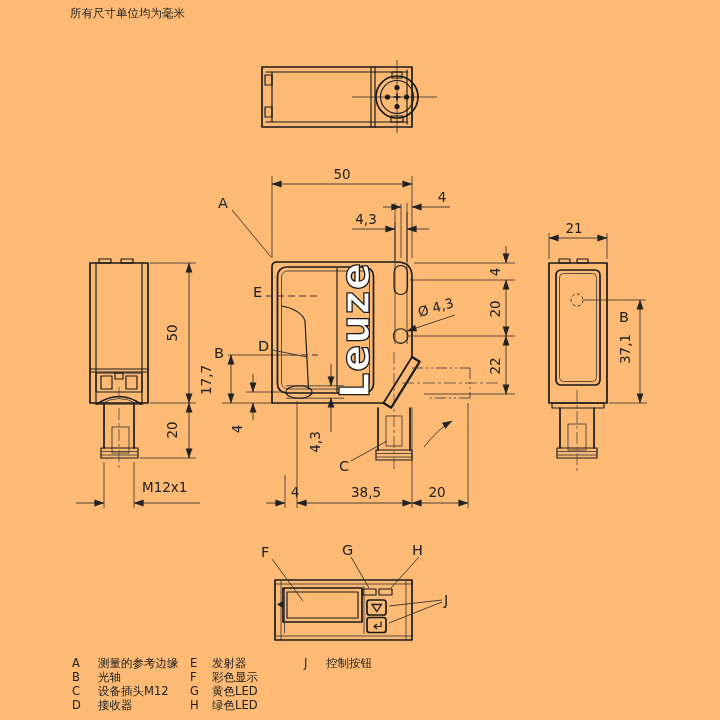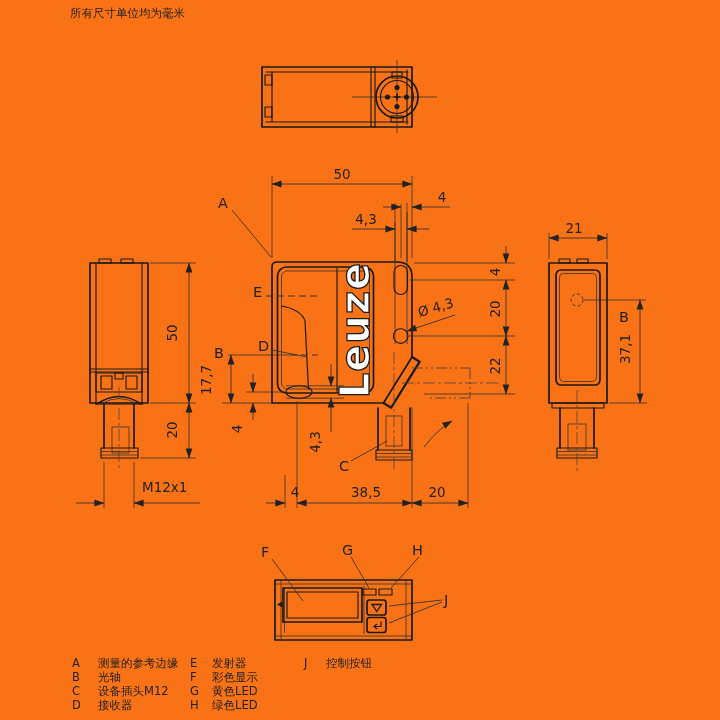--- a/index.html
+++ b/index.html
@@ -1,16 +1,16 @@
 <!DOCTYPE html>
 <html><head>
 <meta charset="utf-8">
 <style>
   html,body{margin:0;padding:0;background:#fff;}
-  .stage{position:relative;width:720px;height:720px;background:#f97316;overflow:hidden;}
+  .stage{position:relative;width:720px;height:720px;background:#fdba74;overflow:hidden;}
   svg{display:block;}
   text{font-family:"DejaVu Sans","Liberation Sans",sans-serif;fill:#222;}
   .num{font-size:13.5px;}
   .lbl{font-size:14.5px;}
   .small{font-size:11.5px;}
   .logo{font-size:40px;font-weight:bold;fill:#fff;stroke:#1a1a1a;stroke-width:1.3px;letter-spacing:1px;}
   .ln{fill:none;stroke:#1a1a1a;stroke-width:1.7;stroke-linejoin:round;stroke-linecap:round;}
   .ln2{fill:none;stroke:#1a1a1a;stroke-width:1.15;stroke-linejoin:round;stroke-linecap:round;}
   .thk{fill:none;stroke:#1a1a1a;stroke-width:2.2;stroke-linejoin:round;stroke-linecap:round;}
   .thin{fill:none;stroke:#333;stroke-width:0.8;}

